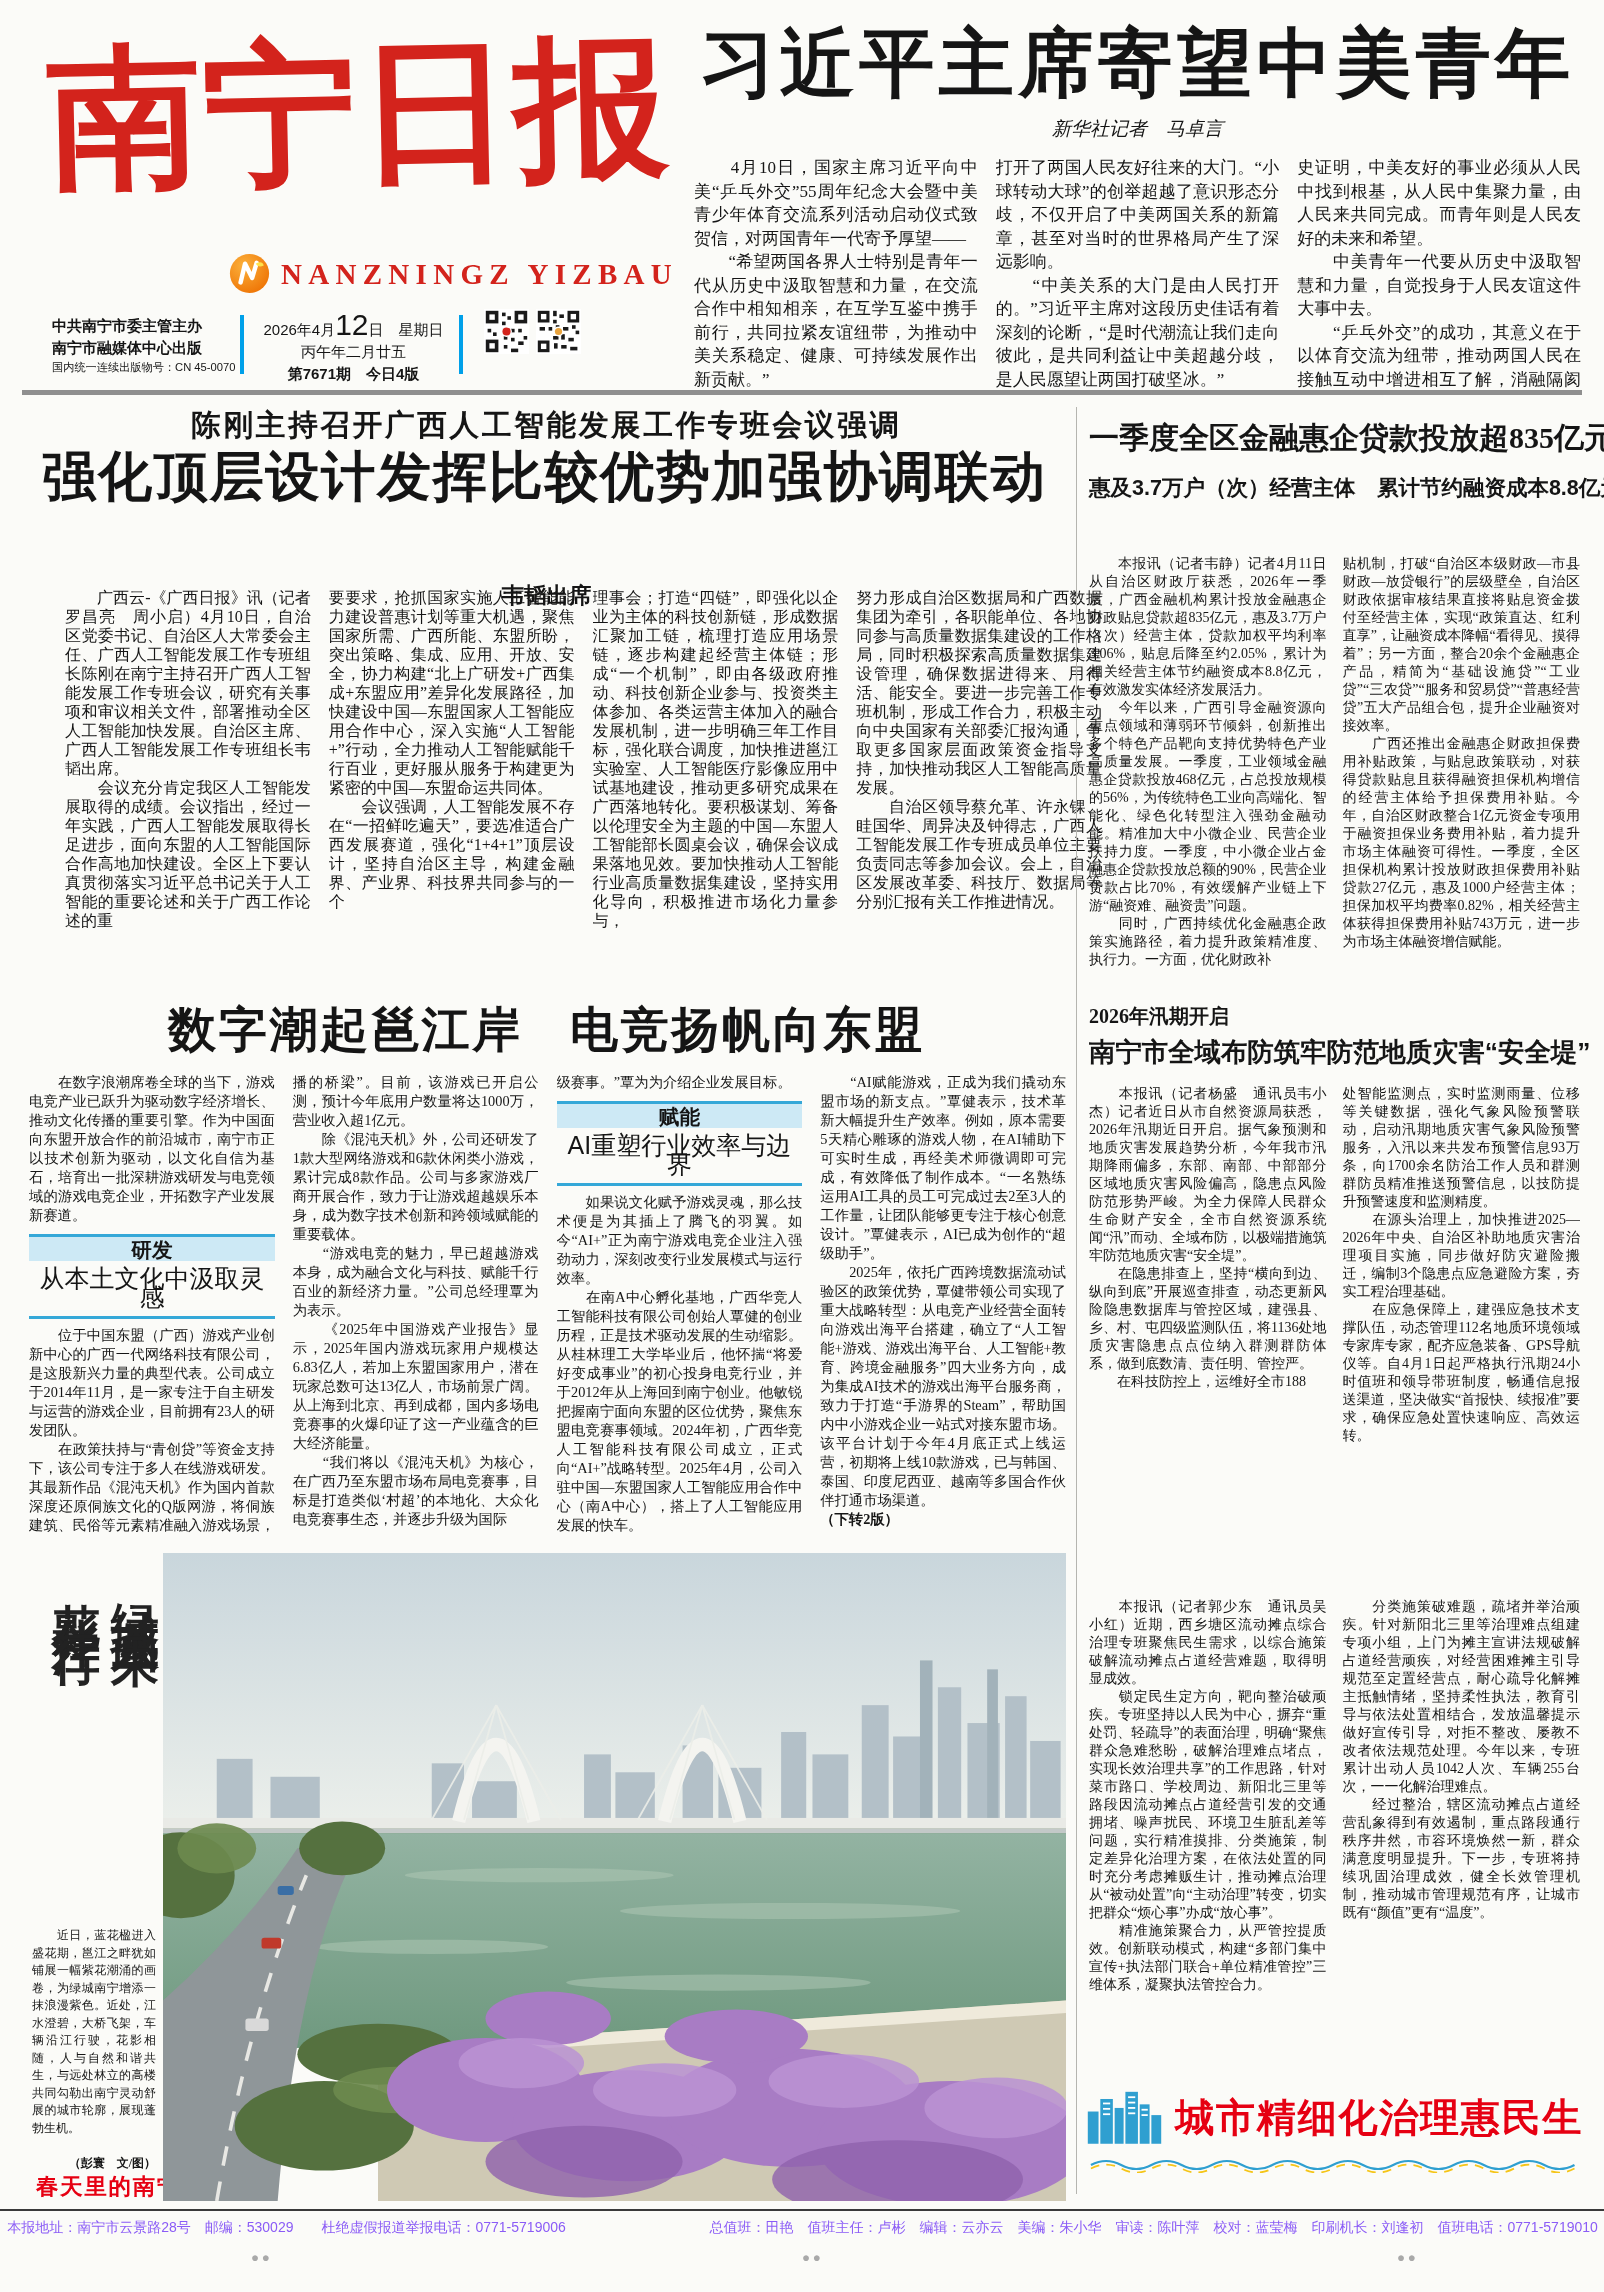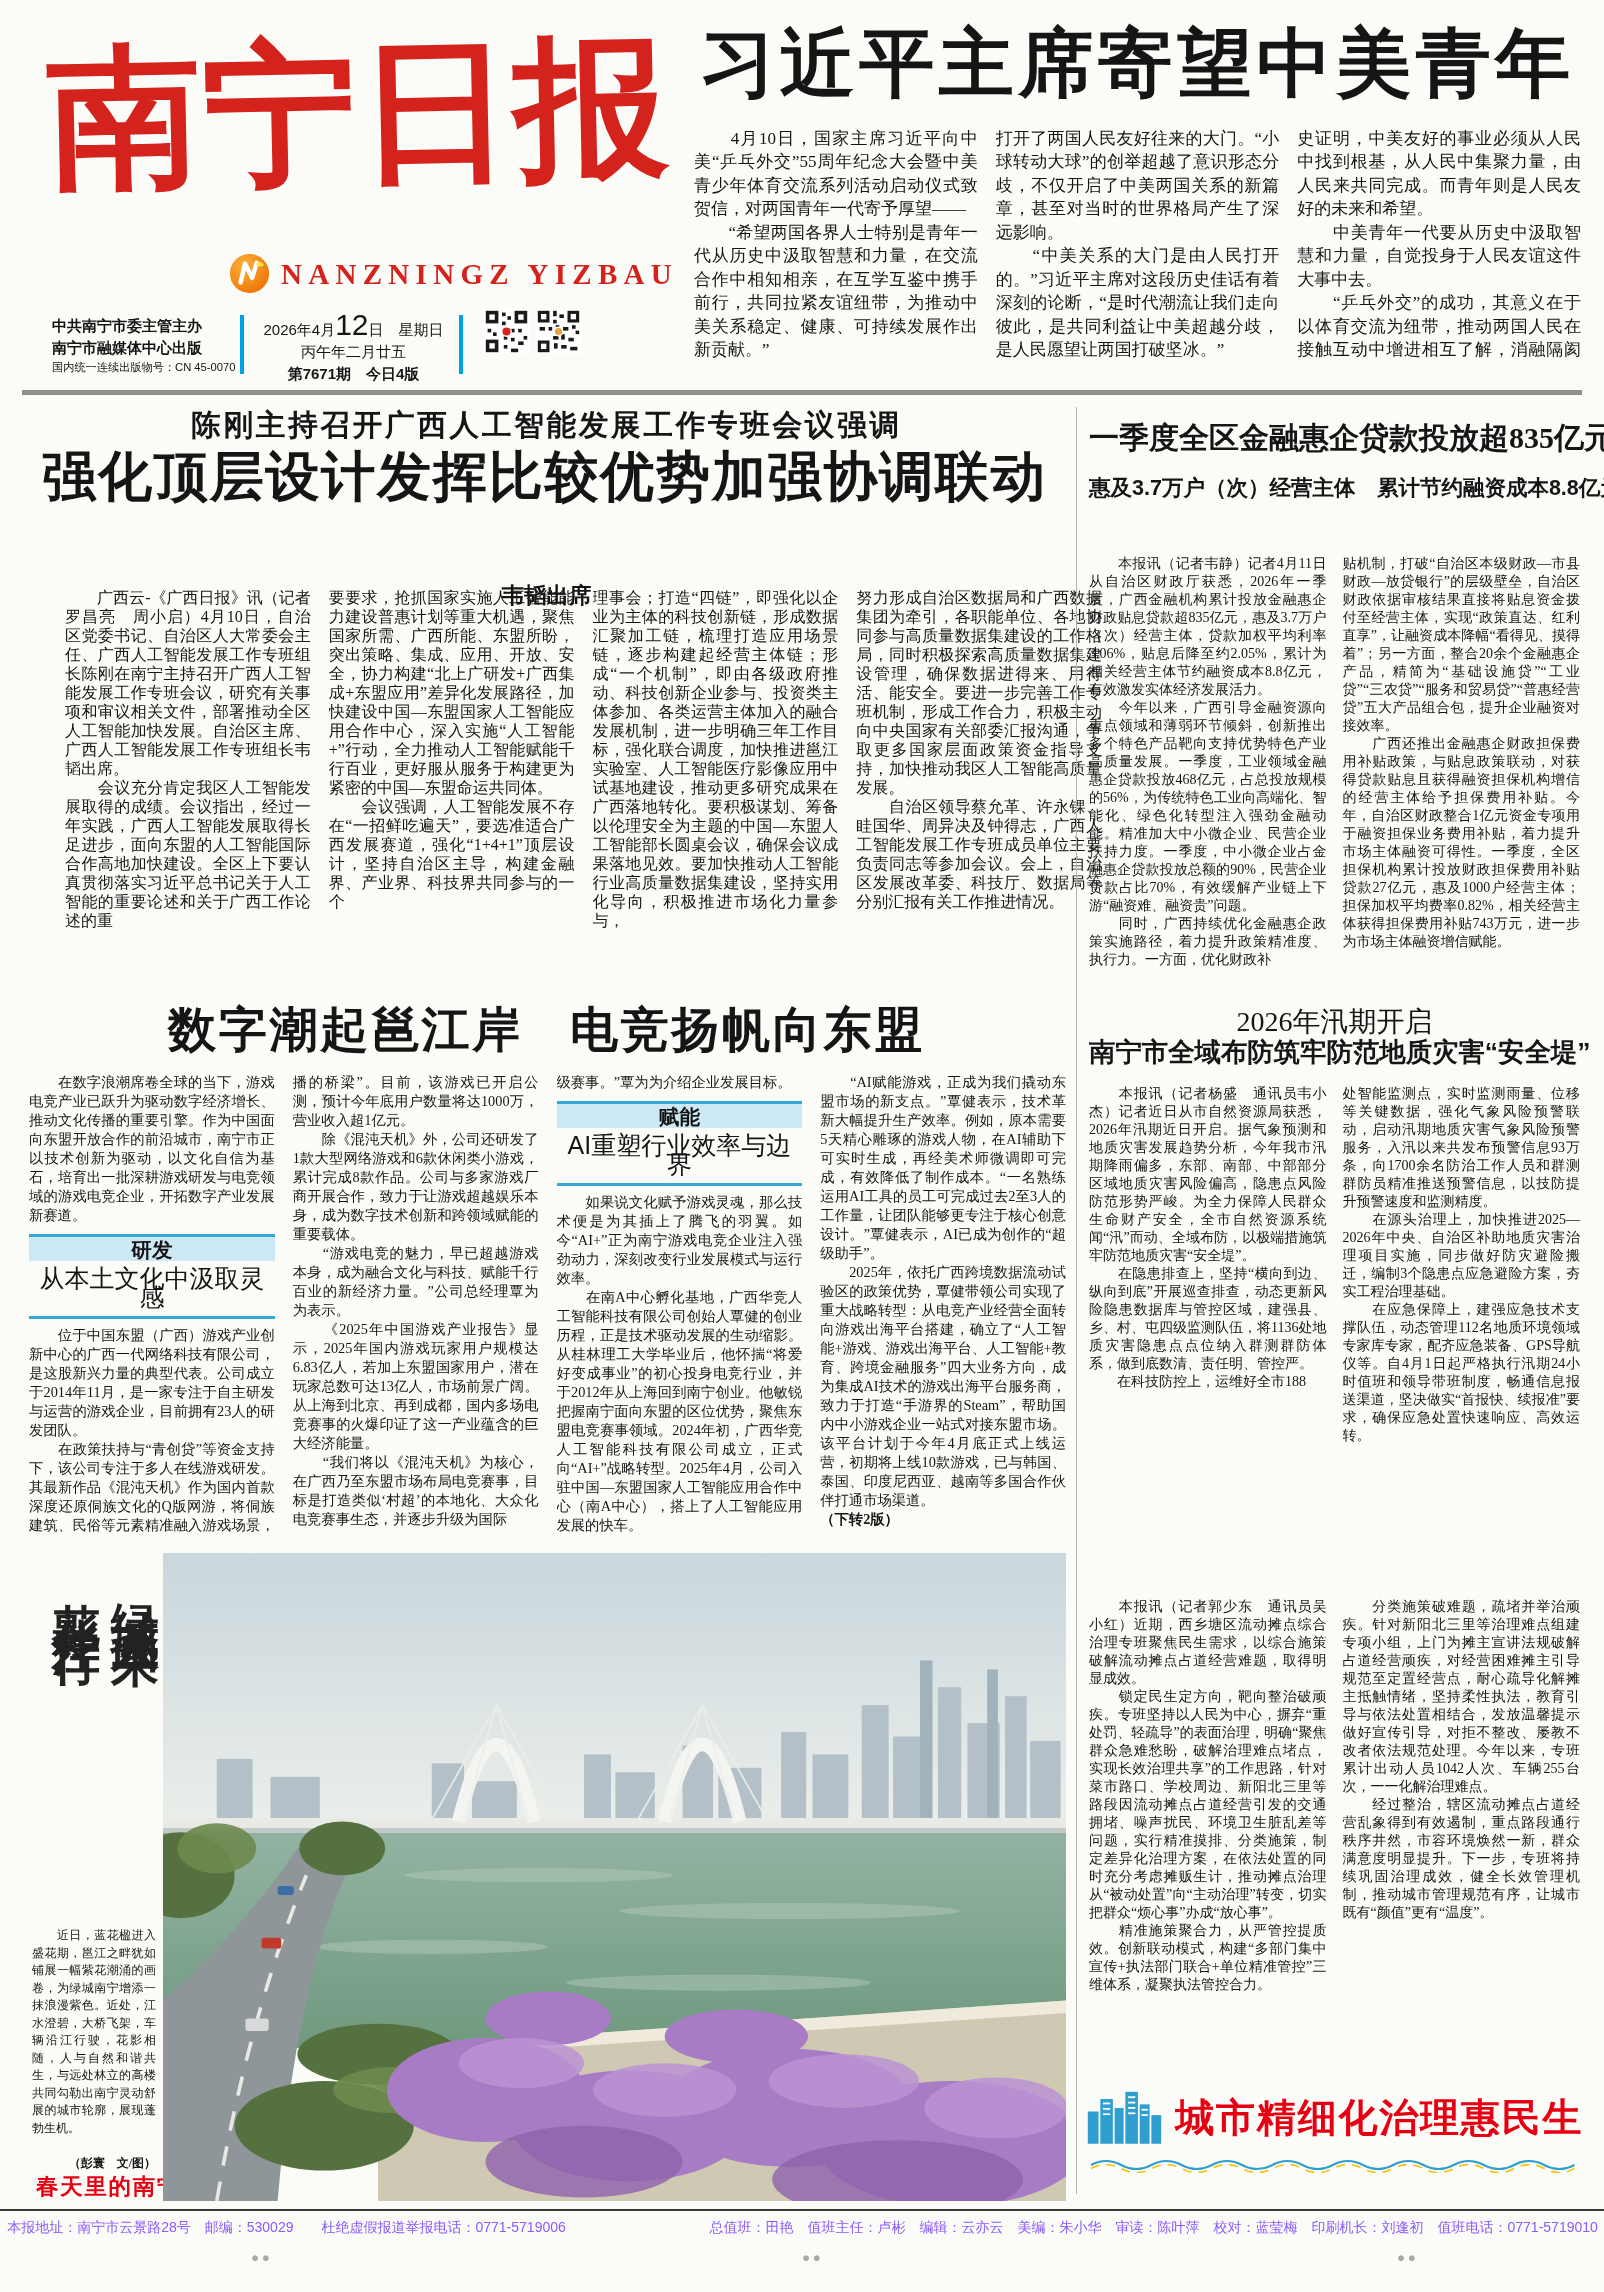--- a/index.html
+++ b/index.html
@@ -54,21 +54,21 @@
   .vline{left:1076px;top:407px;width:0.9px;height:1787px;background:#b5b5b0;}
   
   .finblock{left:1089px;width:491px;}
   .fin-headline{top:414px;text-align:center;font-size:30px;font-weight:900;letter-spacing:0px;
     line-height:47px;white-space:nowrap;}
   .fin-subhead{top:473px;text-align:center;font-size:21.5px;font-weight:700;
     font-family:"Liberation Sans",sans-serif;white-space:nowrap;}
   .fin-body{top:555px;height:428px;font-size:14px;line-height:18px;}
   .fin-body .cols,.flood-body .cols,.city-body .cols{gap:16px;}
   
-  .flood-kicker{top:1003px;text-align:center;font-size:28px;font-weight:400;}
+  .flood-kicker{top:1003px;font-size:20px;font-weight:700;}
   .flood-headline{top:1035px;text-align:center;font-size:26.4px;font-weight:700;
     font-family:"Liberation Sans",sans-serif;white-space:nowrap;}
   .flood-body{top:1085px;height:435px;font-size:14px;line-height:18px;}
   
   .games-headline{left:27px;top:998px;width:1039px;text-align:center;font-size:48px;
     font-weight:900;letter-spacing:2.7px;}
   .games-headline .gap{display:inline-block;width:47px;}
   .gamesbody{left:29px;top:1073px;width:1037px;height:460px;font-size:14.3px;line-height:19px;}
   .gcol{flex:1;overflow:hidden;}
   .gcol p{margin:0;text-align:justify;white-space:pre-wrap;}
@@ -196,20 +196,21 @@
           <rect x="38.5" y="5.5" width="6" height="6"></rect>
           <rect x="5.5" y="38.5" width="6" height="6"></rect>
         </g>
       <circle cx="25" cy="25" r="5.5" fill="#fff"></circle>
         <circle cx="25" cy="25" r="4" fill="#e8a33d"></circle>
     </svg>
   </div>
 
   <div class="abs toparticle">
     <div class="top-headline">习近平主席寄望中美青年</div>
+    <div class="top-byline">新华社记者　马卓言</div>
     <div class="cols topbody">
       <div class="colx">　　4月10日，国家主席习近平向中美“乒乓外交”55周年纪念大会暨中美青少年体育交流系列活动启动仪式致贺信，对两国青年一代寄予厚望——
 　　“希望两国各界人士特别是青年一代从历史中汲取智慧和力量，在交流合作中相知相亲，在互学互鉴中携手前行，共同拉紧友谊纽带，为推动中美关系稳定、健康、可持续发展作出新贡献。”
 　　1971年4月，美国乒乓球队应中方邀请，历史性地访问中国，中美“乒乓外交”</div>
       <div class="colx">打开了两国人民友好往来的大门。“小球转动大球”的创举超越了意识形态分歧，不仅开启了中美两国关系的新篇章，甚至对当时的世界格局产生了深远影响。
 　　“中美关系的大门是由人民打开的。”习近平主席对这段历史佳话有着深刻的论断，“是时代潮流让我们走向彼此，是共同利益让中美超越分歧，是人民愿望让两国打破坚冰。”
 　　历史长河大浪淘沙，最终沉淀下来的总是最有价值的东西。“乒乓外交”的历</div>
       <div class="colx"><span>史证明，中美友好的事业必须从人民中找到根基，从人民中集聚力量，由人民来共同完成。而青年则是人民友好的未来和希望。
 　　中美青年一代要从历史中汲取智慧和力量，自觉投身于人民友谊这件大事中去。
 　　“乒乓外交”的成功，其意义在于以体育交流为纽带，推动两国人民在接触互动中增进相互了解，消融隔阂的坚冰。国之交在于民相亲，民相亲可促国之信。</span>

